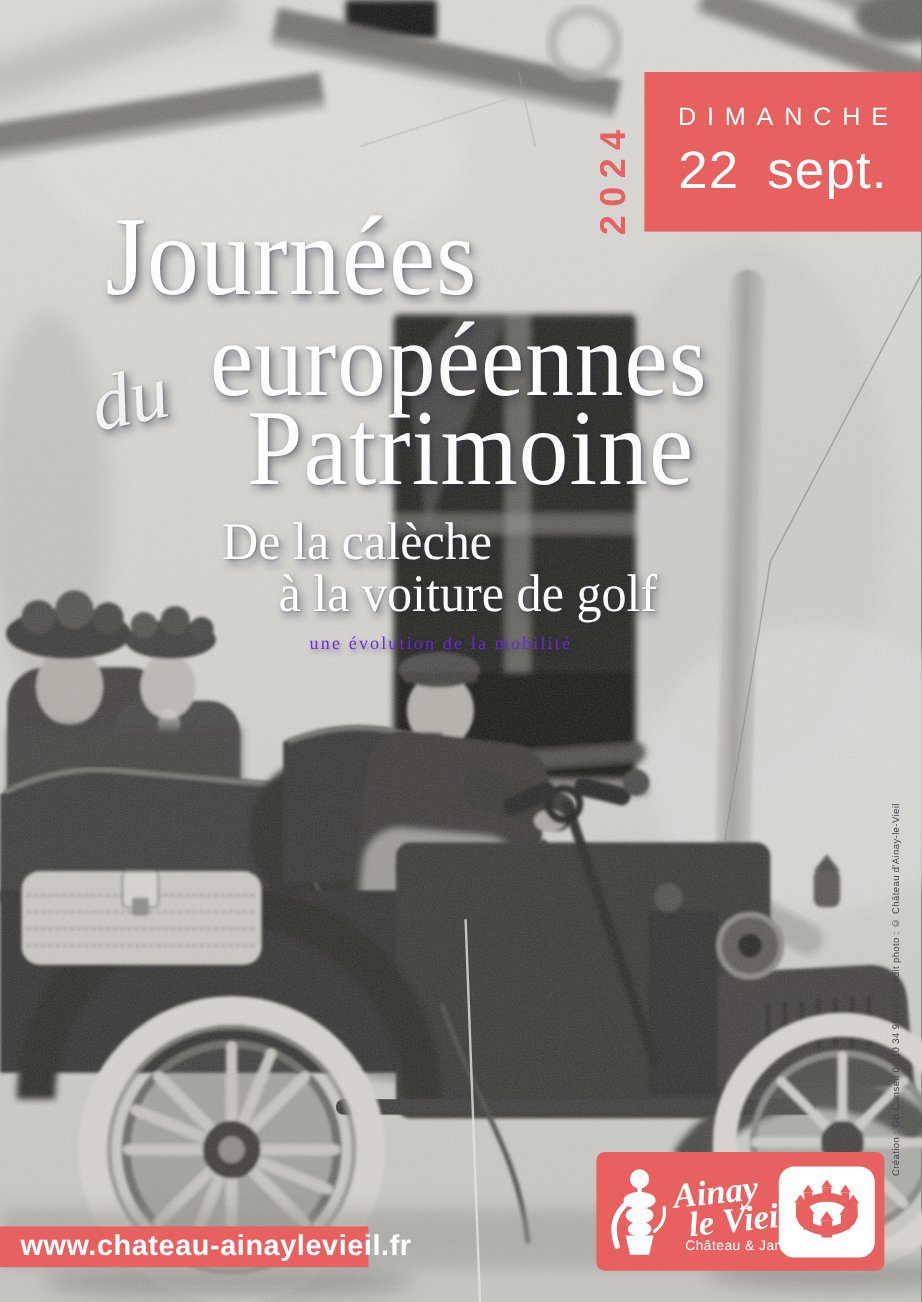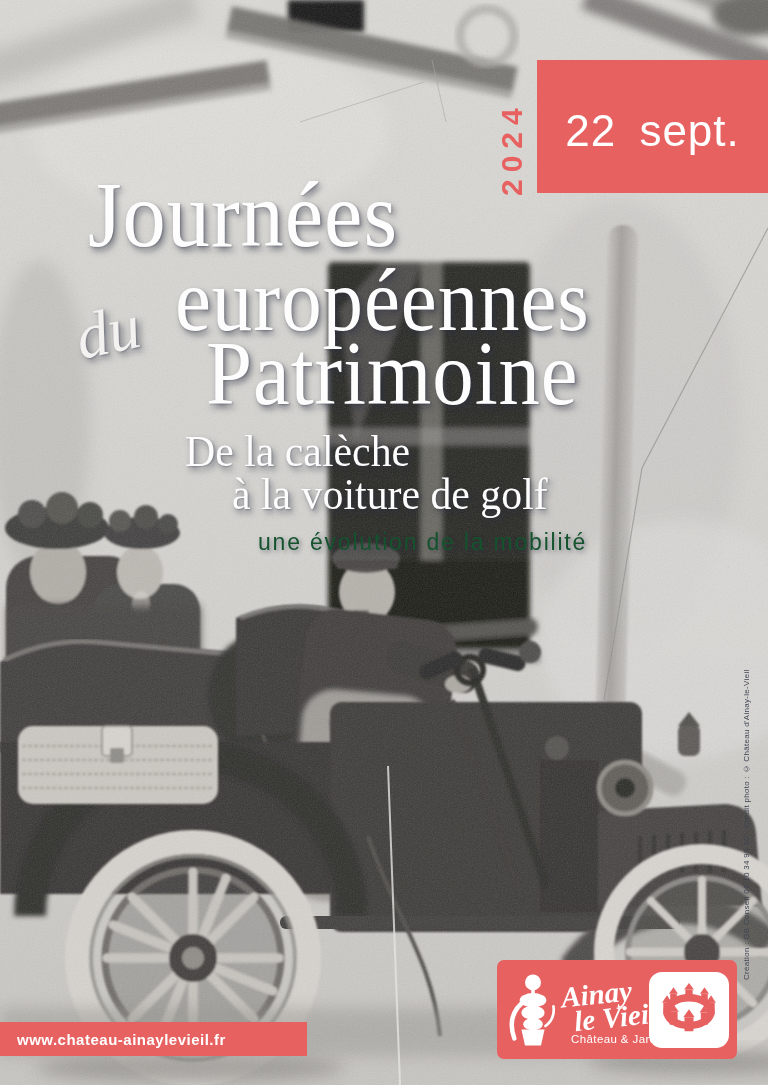--- a/index.html
+++ b/index.html
@@ -28,27 +28,27 @@
   .date-box .date{font-size:44px;font-weight:normal;word-spacing:10px;margin-top:8px;letter-spacing:1px;}
 
   .serif{font-family:"Liberation Serif",serif;color:#fdfdfd;
     text-shadow:3px 4px 7px rgba(45,50,70,.55),1px 1px 2px rgba(45,50,70,.35);}
   .t1{left:88px;top:160px;font-size:94px;transform:scaleX(.92);transform-origin:left top;letter-spacing:1px;}
   .t2{left:175px;top:250px;font-size:88px;transform:scaleX(.92);transform-origin:left top;letter-spacing:1px;}
   .t-du{left:76px;top:295px;font-size:64px;font-style:italic;transform:rotate(-12deg);color:#f3f2f0;}
   .t3{left:206px;top:322px;font-size:90px;transform:scaleX(.92);transform-origin:left top;letter-spacing:1px;}
   .s1{left:185px;top:426px;font-size:44px;transform:scaleX(.95);transform-origin:left top;}
   .s2{left:232px;top:469px;font-size:44px;transform:scaleX(.95);transform-origin:left top;}
-  .tagline{left:258px;top:529px;font-size:23px;letter-spacing:1.8px;color:#14532d;
-    text-shadow:2px 2px 4px rgba(45,50,70,.5);}
+  .tagline{left:258px;top:529px;font-size:15px;letter-spacing:1.8px;color:#6d28d9;
+    text-shadow:2px 2px 4px rgba(45,50,70,.5);font-family:Liberation Serif, serif;}
 
   .url-banner{
     left:0;top:1022px;width:307px;height:34px;background:#e76161;z-index:3;
     display:flex;align-items:center;padding-left:17px;box-sizing:border-box;
-    color:#fff;font-size:15px;font-weight:bold;letter-spacing:.5px;
+    color:#fff;font-size:24px;font-weight:bold;letter-spacing:.5px;
   }
 
   .logo-box{
     left:497px;top:960px;width:240px;height:99px;background:#e76161;z-index:3;
     border-radius:7px;display:flex;align-items:center;padding:0 8px 0 12px;box-sizing:border-box;
   }
   .logo-name{width:88px;margin-left:4px;color:#fff;font-family:"Liberation Serif",serif;
     font-style:italic;font-weight:bold;line-height:.85;position:relative;top:-4px;}
   .logo-name .n1{font-size:29px;transform:rotate(-6deg);display:block;}
   .logo-name .n2{font-size:29px;transform:rotate(-6deg);display:block;padding-left:13px;}
@@ -277,20 +277,21 @@
       <ellipse cx="700" cy="1062" rx="112" ry="12" fill="#83817d" opacity=".6" filter="url(#b8)"></ellipse>
       <path d="M 388 766 L 400 1085" stroke="#eae9e5" stroke-width="2" opacity=".8"></path>
     </g>
 
     <rect x="0" y="0" width="768" height="1085" filter="url(#grain)"></rect>
   </svg>
 
   <div class="ovl year">2024</div>
 
   <div class="ovl date-box">
+    <div class="day">DIMANCHE</div>
     <div class="date">22 sept.</div>
   </div>
 
   <div class="ovl serif t1">Journées</div>
   <div class="ovl serif t2">européennes</div>
   <div class="ovl serif t-du">du</div>
   <div class="ovl serif t3">Patrimoine</div>
 
   <div class="ovl serif s1">De la calèche</div>
   <div class="ovl serif s2">à la voiture de golf</div>

